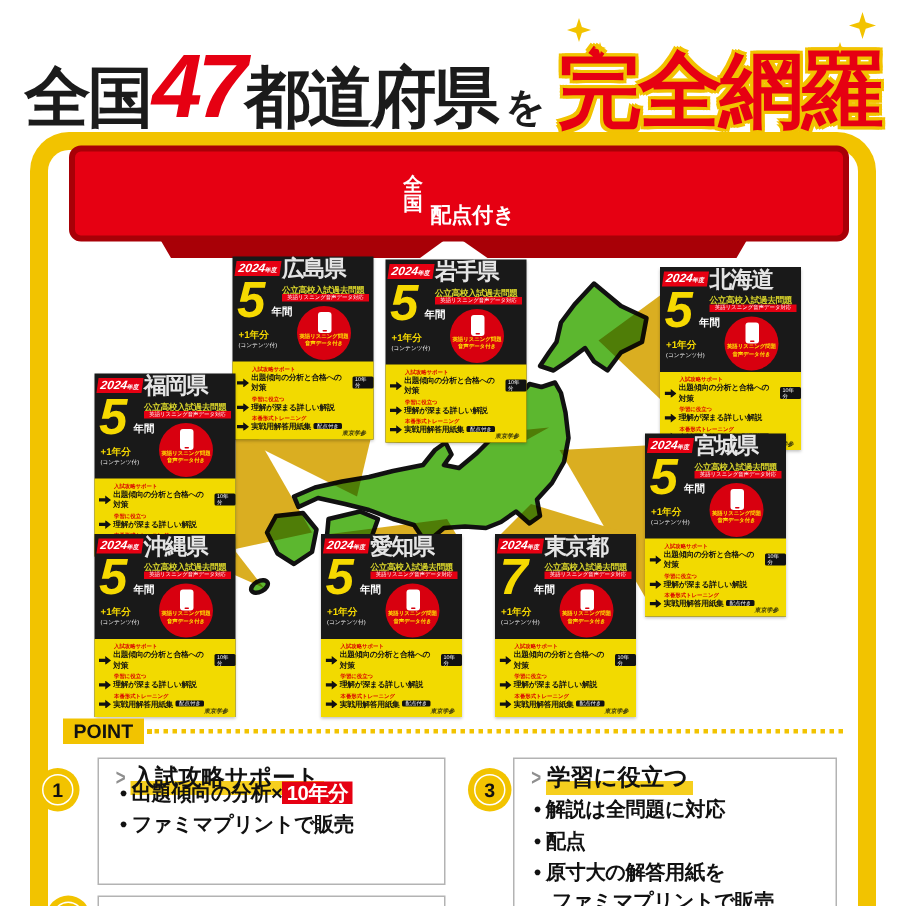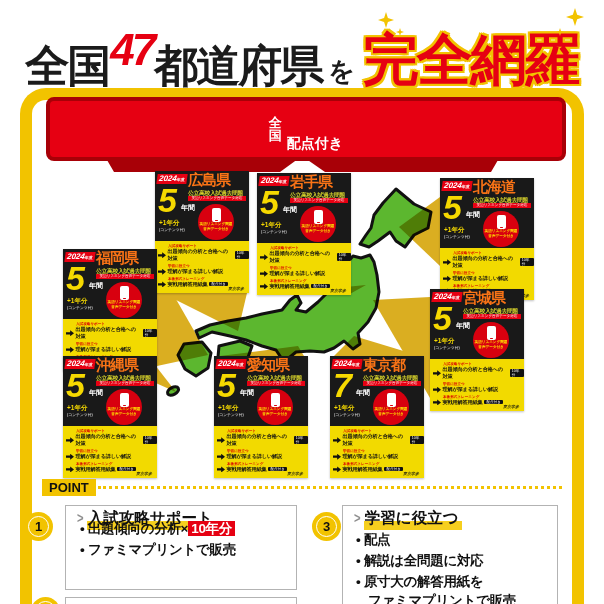--- a/index.html
+++ b/index.html
@@ -2,21 +2,21 @@
 <html><head>
 <meta charset="utf-8">
 <style>
   html,body{margin:0;padding:0;background:#fff;}
   #page{position:relative;width:604px;height:604px;overflow:hidden;background:#fff;
         font-family:"Liberation Sans","DejaVu Sans",sans-serif;}
   
   .header{position:absolute;left:0;top:14px;width:604px;height:74px;display:flex;
           align-items:flex-end;justify-content:center;white-space:nowrap;z-index:6;}
   .h-black{font-size:44px;font-weight:bold;color:#1b1b1b;letter-spacing:-2px;line-height:1;}
-  .h-num{font-size:44px;font-weight:bold;color:#e60012;font-style:italic;letter-spacing:-3px;line-height:1;margin:16px 1px;}
+  .h-num{font-size:60px;font-weight:bold;color:#e60012;font-style:italic;letter-spacing:-3px;line-height:1;margin:0 1px;}
   .h-wo{font-size:26px;font-weight:bold;color:#1b1b1b;line-height:1;margin:0 4px 4px 6px;}
   .h-red{font-size:56px;font-weight:bold;color:#e60012;letter-spacing:-2px;line-height:1;margin-left:4px;
          text-shadow:2px 0 0 #f2c300,-2px 0 0 #f2c300,0 2px 0 #f2c300,0 -2px 0 #f2c300,
                      2px 2px 0 #f2c300,-2px -2px 0 #f2c300,2px -2px 0 #f2c300,-2px 2px 0 #f2c300;}
   .sparkle{position:absolute;background:#f2c300;z-index:7;
            clip-path:polygon(50% 0,62% 38%,100% 50%,62% 62%,50% 100%,38% 62%,0 50%,38% 38%);}
   
   .frame{position:absolute;left:20px;top:88px;width:564px;height:520px;background:#f2c300;border-radius:26px 26px 0 0;z-index:1;}
   .inner{position:absolute;left:32px;top:100px;width:540px;height:508px;background:#fff;border-radius:14px 14px 0 0;z-index:2;}
   
@@ -26,21 +26,21 @@
   .rb-pre{display:flex;flex-direction:column;color:#fff;font-weight:bold;font-size:13px;line-height:1.0;margin-right:3px;letter-spacing:0;}
   .rb-title{color:#fff;font-weight:bold;font-size:33px;letter-spacing:-1px;line-height:1;}
   .rb-suf{color:#fff;font-weight:bold;font-size:14px;align-self:flex-end;margin:0 0 4px 2px;}
   
   .map-svg{position:absolute;left:0;top:0;z-index:3;pointer-events:none;}
   
   .book{position:absolute;width:94px;height:122px;background:#191919;z-index:4;box-shadow:0 1px 2px rgba(0,0,0,.25);}
   .b-tag{position:absolute;left:2px;top:3px;background:#e60012;color:#fff;font-weight:bold;font-style:italic;
          font-size:8px;line-height:1;padding:1px 2px;transform:skewX(-8deg);}
   .b-tag .sfx{font-size:4px;font-style:normal;}
-  .b-pref{position:absolute;left:33px;top:1px;color:#f97316;font-weight:bold;font-size:15px;letter-spacing:-1px;line-height:1.1;}
+  .b-pref{position:absolute;left:33px;top:1px;color:#e5e5e5;font-weight:bold;font-size:15px;letter-spacing:-1px;line-height:1.1;}
   .b-series{position:absolute;left:33px;top:18px;color:#d9d42b;font-weight:bold;font-size:5.8px;letter-spacing:-0.3px;}
   .b-strip{position:absolute;left:33px;top:25px;width:58px;background:#e60012;color:#fff;font-size:3.6px;
            text-align:center;line-height:1.4;}
   .b-num{position:absolute;left:3px;top:12px;color:#f6d900;font-weight:bold;font-style:italic;font-size:34px;line-height:1;}
   .b-numsfx{position:absolute;left:26px;top:32px;color:#fff;font-weight:bold;font-size:7px;}
   .b-plus{position:absolute;left:4px;top:48px;color:#f6d900;font-weight:bold;font-size:6.5px;}
   .b-plusnote{position:absolute;left:4px;top:56px;color:#fff;font-size:3.8px;}
   .b-circle{position:absolute;left:43px;top:33px;width:36px;height:36px;border-radius:50%;background:#d8000f;
             display:flex;flex-direction:column;align-items:center;}
   .b-phone{width:9px;height:14px;background:#fff;border-radius:2px;margin-top:4px;position:relative;}
@@ -481,22 +481,22 @@
 
   <div class="pt-box" style="left:342px;top:505px;width:216px;height:110px;"></div>
   <div class="pt-circle" style="left:312px;top:512px;">
     <span class="ring">3</span>
   </div>
   <div class="pt-head" style="left:353px;top:508px;">
     <span class="pt-chev">&gt;</span>
     <span class="pt-title">学習に役立つ</span>
   </div>
   <div class="pt-bullets" id="bullets-1" style="left:356px;top:529px;">
+      <div class="pt-li">• 解説は全問題に対応</div>
       <div class="pt-li">• 配点</div>
-      <div class="pt-li">• 解説は全問題に対応</div>
       <div class="pt-li">• 原寸大の解答用紙を<span class="cont">ファミマプリントで販売</span></div>
     </div>
 
   <div class="pt-box" style="left:65px;top:597px;width:232px;height:20px;"></div>
   <div class="pt-circle" style="left:31px;top:597px;">
     <span class="ring">2</span>
   </div>
 </div>
 
 </body></html>

